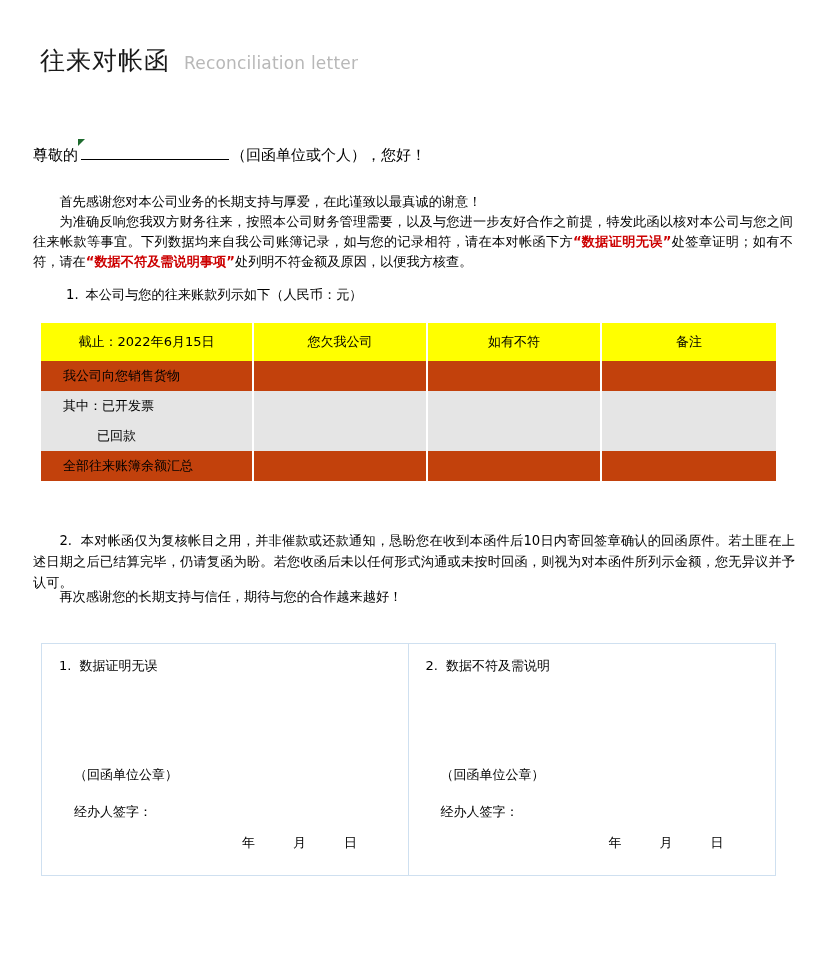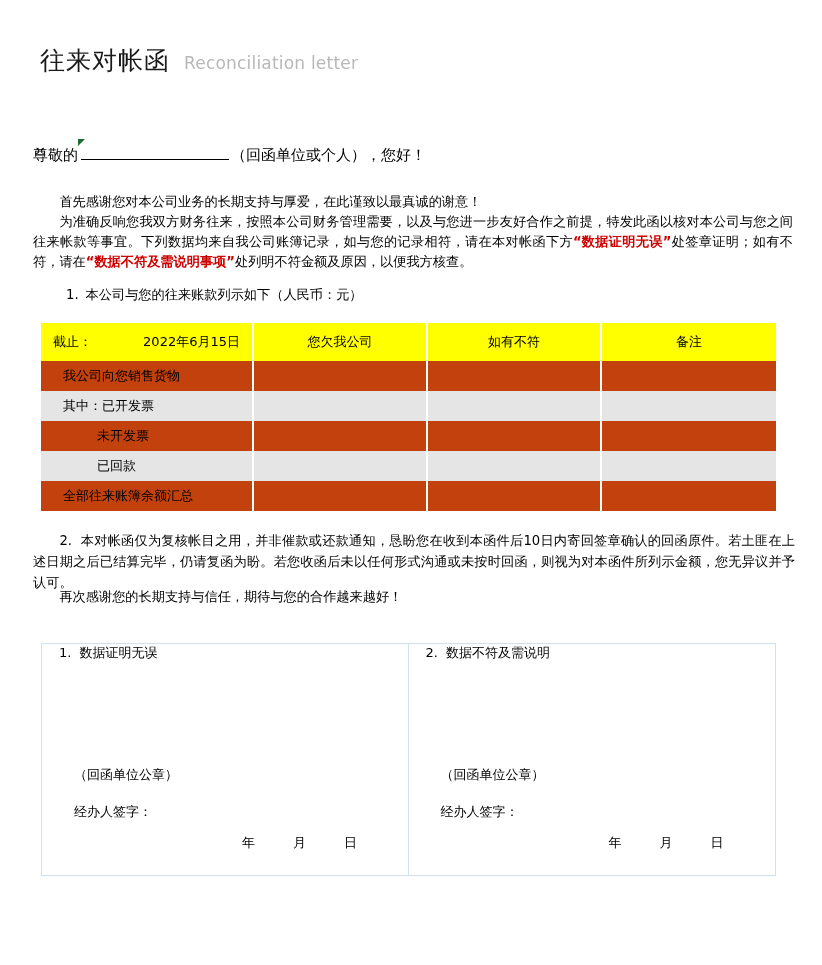--- a/index.html
+++ b/index.html
@@ -122,21 +122,21 @@
     height: 38px;
     font-weight: normal;
     font-size: 13px;
     text-align: center;
     border-right: 2px solid #ffffff;
     padding: 0;
   }
   .ledger thead th:last-child { border-right: none; }
   .hdr-first {
     display: flex;
-    justify-content: space-between;
+    justify-content: center;
     align-items: center;
     padding: 0 12px;
   }
 
   .ledger tbody td {
     height: 30px;
     padding: 0 0 0 22px;
     border-right: 2px solid #ffffff;
     font-size: 13px;
     vertical-align: middle;
@@ -180,21 +180,21 @@
     flex: 1 1 50%;
     border: 1px solid #cfe0f0;
     box-sizing: border-box;
     position: relative;
     background: #ffffff;
   }
   .sig-box + .sig-box { border-left: none; }
   .sig-title {
     position: absolute;
     left: 17px;
-    top: 0;
+    top: 13px;
     font-size: 13px;
   }
   .sig-title .num { margin-right: 8px; }
   .sig-seal {
     position: absolute;
     left: 32px;
     top: 122px;
     font-size: 13px;
   }
   .sig-name {
@@ -264,26 +264,20 @@
           <td></td>
           <td></td>
           <td></td>
         </tr>
         <tr class="alt">
           <td class="">其中：已开发票</td>
           <td></td>
           <td></td>
           <td></td>
         </tr>
-        <tr class="plain">
-          <td class="sub">未开发票</td>
-          <td></td>
-          <td></td>
-          <td></td>
-        </tr>
         <tr class="alt">
           <td class="sub">已回款</td>
           <td></td>
           <td></td>
           <td></td>
         </tr>
         <tr class="plain">
           <td class="">全部往来账簿余额汇总</td>
           <td></td>
           <td></td>

